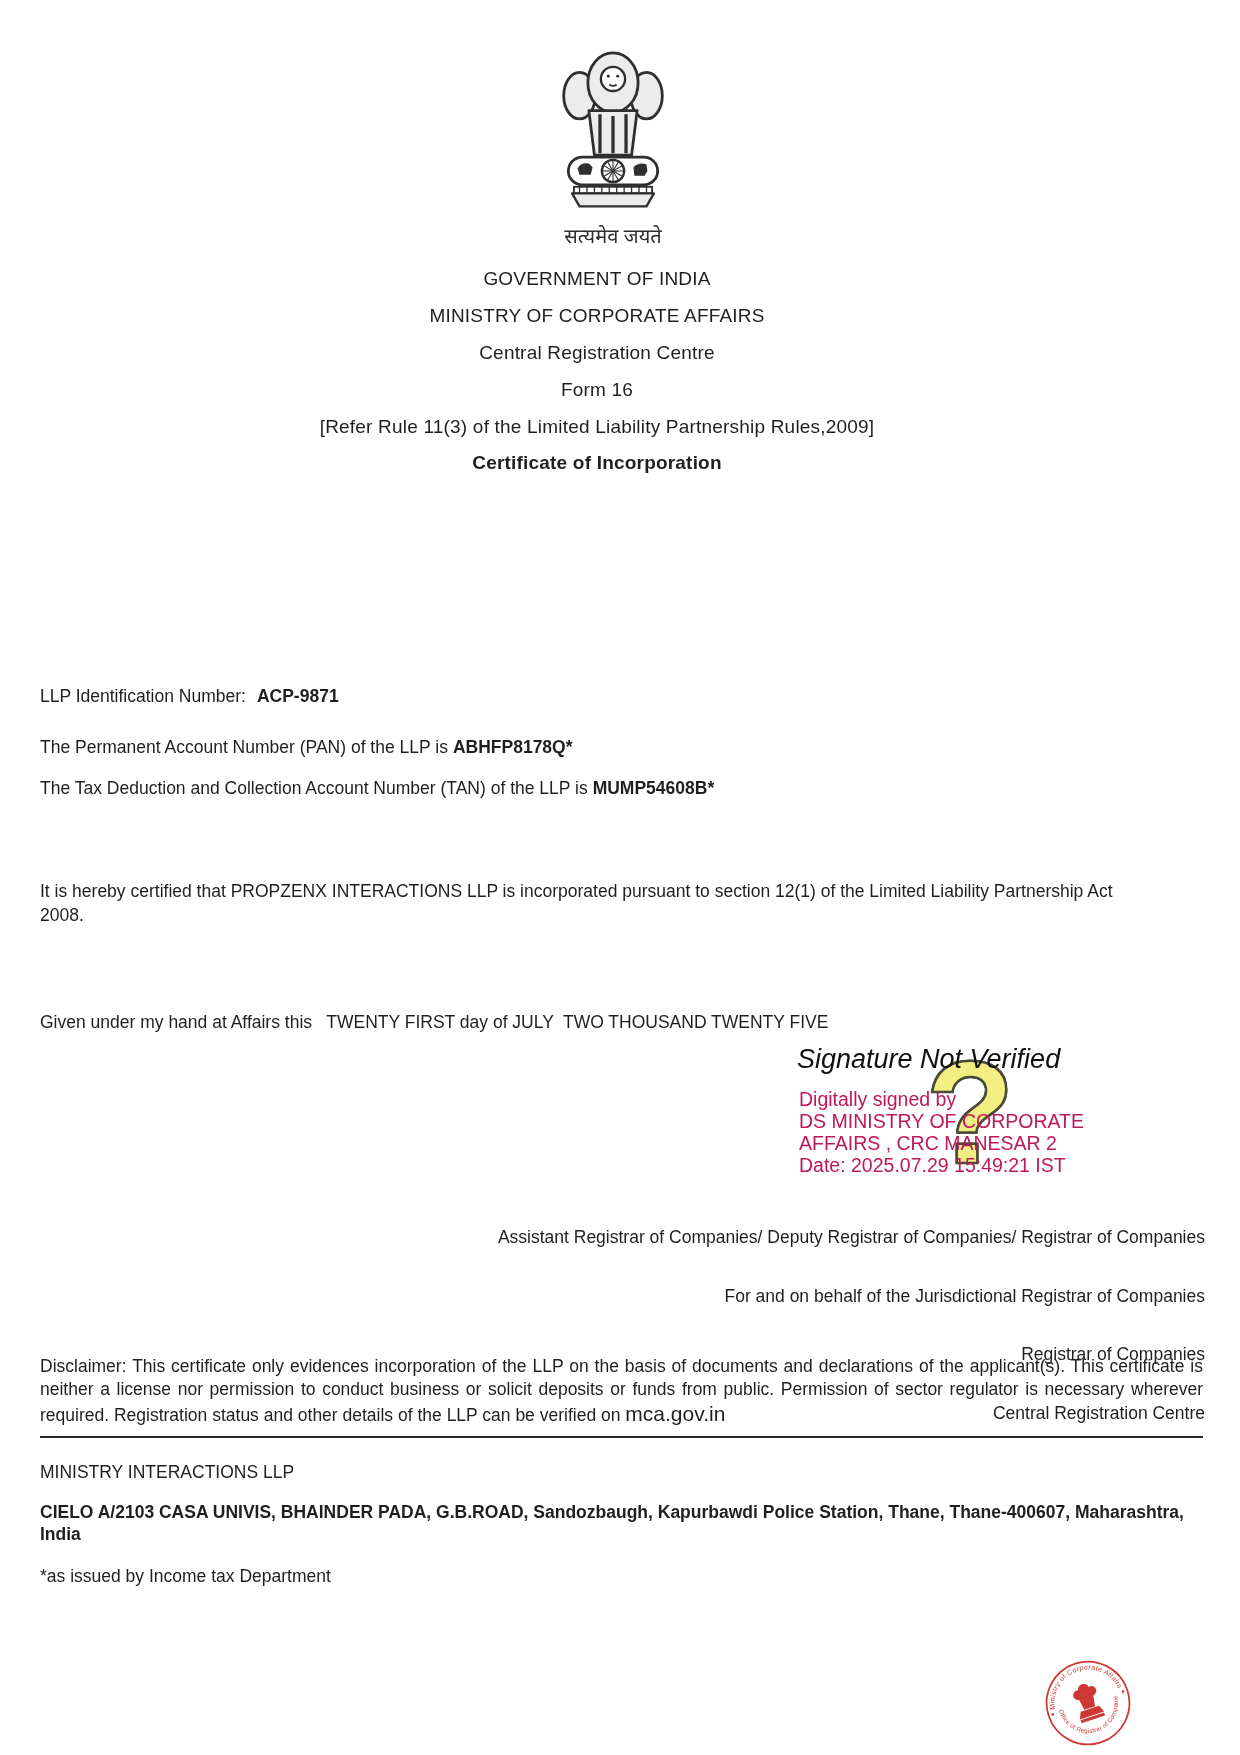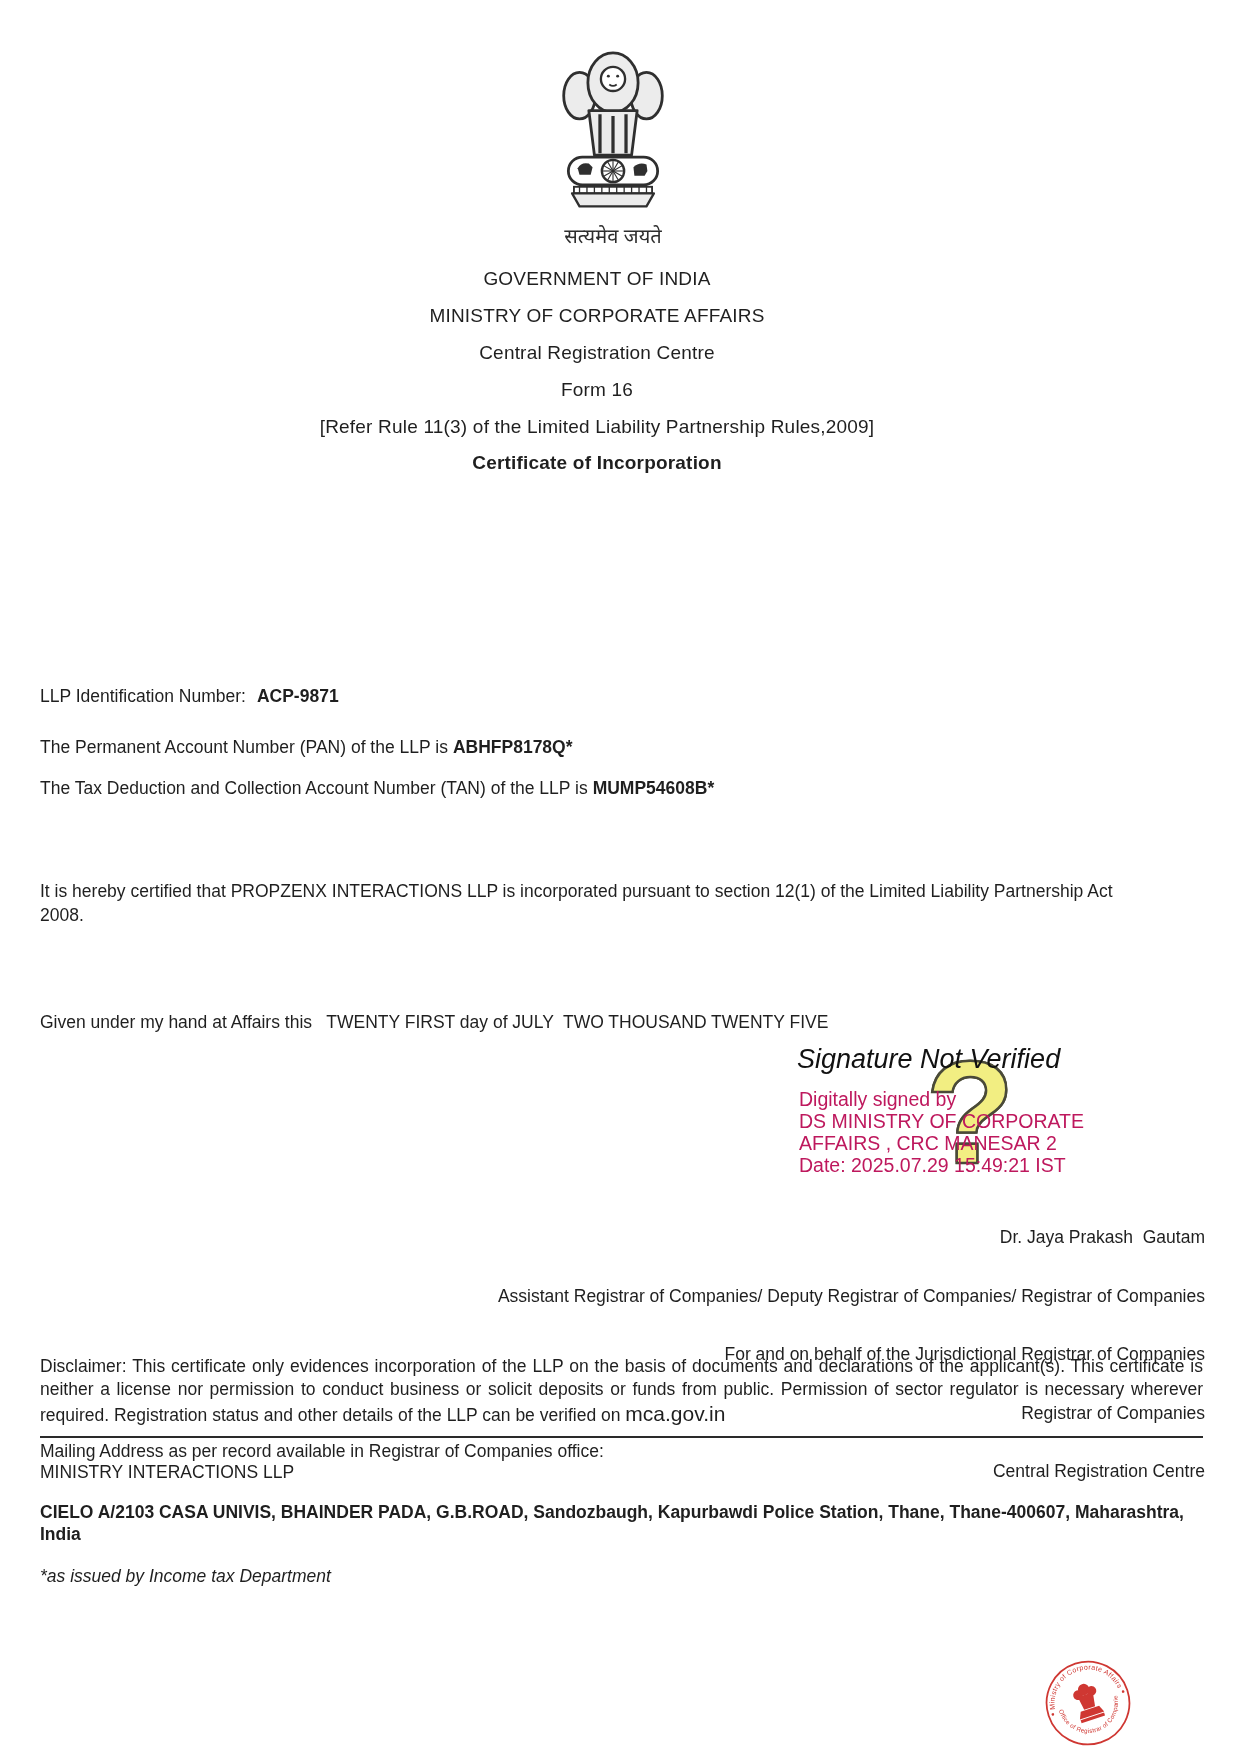--- a/index.html
+++ b/index.html
@@ -33,21 +33,21 @@
   .sig-title{left:797px;top:1044px;font-size:27px;color:#111;z-index:2;font-style:italic;}
   .sig-details{left:799px;top:1088px;font-size:19.5px;line-height:22px;color:#be185d;z-index:2;white-space:pre-wrap;}
   .registrar{right:48px;top:1189px;width:900px;text-align:right;font-size:17.5px;line-height:19.5px;white-space:pre-wrap;z-index:2;}
   
   .disclaimer{left:40px;top:1337px;width:1163px;font-size:17.5px;line-height:23.5px;text-align:justify;}
   .site{font-size:21px;}
   .rule-line{left:40px;top:1436px;width:1163px;height:0;border-top:2px solid #2a2a2a;}
   .mailing-head{left:40px;top:1441px;width:1163px;font-size:17.5px;line-height:21px;}
   .mailing-name{left:40px;top:1462px;width:1163px;font-size:17.5px;}
   .mailing-addr{left:40px;top:1502px;width:1163px;font-size:17.5px;line-height:21.5px;font-weight:bold;}
-  .footnote{left:40px;top:1566px;font-size:17.5px;font-style:italic;}
+  .footnote{left:40px;top:1566px;font-size:17.5px;}
   .seal-wrap{left:1044px;top:1659px;width:88px;height:88px;}
   svg{display:block;}
 </style>
 </head>
 <body>
 
 <div class="page">
 
   <div class="abs emblem-wrap">
     <svg viewBox="0 0 120 200" width="112" height="186" aria-hidden="true">
@@ -105,31 +105,29 @@
   <p class="abs given" style="top:994px">Given under my hand at Affairs this   TWENTY FIRST day of JULY  TWO THOUSAND TWENTY FIVE</p>
 
   <div class="abs sig-qmark">?</div>
   <div class="abs sig-title">Signature Not Verified</div>
   <div class="abs sig-details">Digitally signed by
 DS MINISTRY OF CORPORATE
 AFFAIRS , CRC MANESAR 2
 Date: 2025.07.29 15:49:21 IST</div>
 
   <div class="abs registrar">
-    <div>Dr. Jaya Prakash  Gautam</div>
     <div>Assistant Registrar of Companies/ Deputy Registrar of Companies/ Registrar of Companies</div>
     <div>For and on behalf of the Jurisdictional Registrar of Companies</div>
     <div>Registrar of Companies</div>
     <div>Central Registration Centre</div>
   </div>
 
   <p class="abs disclaimer"><span>Disclaimer: This certificate only evidences incorporation of the LLP on the basis of documents and declarations of the applicant(s). This certificate is neither a license nor permission to conduct business or solicit deposits or funds from public. Permission of sector regulator is necessary wherever required. Registration status and other details of the LLP can be verified on </span><span class="site">mca.gov.in</span></p>
   <div class="abs rule-line"></div>
 
-  <div class="abs mailing-head">Mailing Address as per record available in Registrar of Companies office:</div>
   <div class="abs mailing-name">MINISTRY INTERACTIONS LLP</div>
   <div class="abs mailing-addr">CIELO A/2103 CASA UNIVIS, BHAINDER PADA, G.B.ROAD, Sandozbaugh, Kapurbawdi Police Station, Thane, Thane-400607, Maharashtra, India</div>
 
   <div class="abs footnote">*as issued by Income tax Department</div>
 
   <div class="abs seal-wrap">
     <svg viewBox="0 0 100 100" width="88" height="88" aria-hidden="true">
       <defs>
         <path id="sealTop" d="M 50,50 m -38,0 a 38,38 0 1 1 76,0"></path>
         <path id="sealBot" d="M 50,50 m -34,0 a 34,34 0 1 0 68,0"></path>

